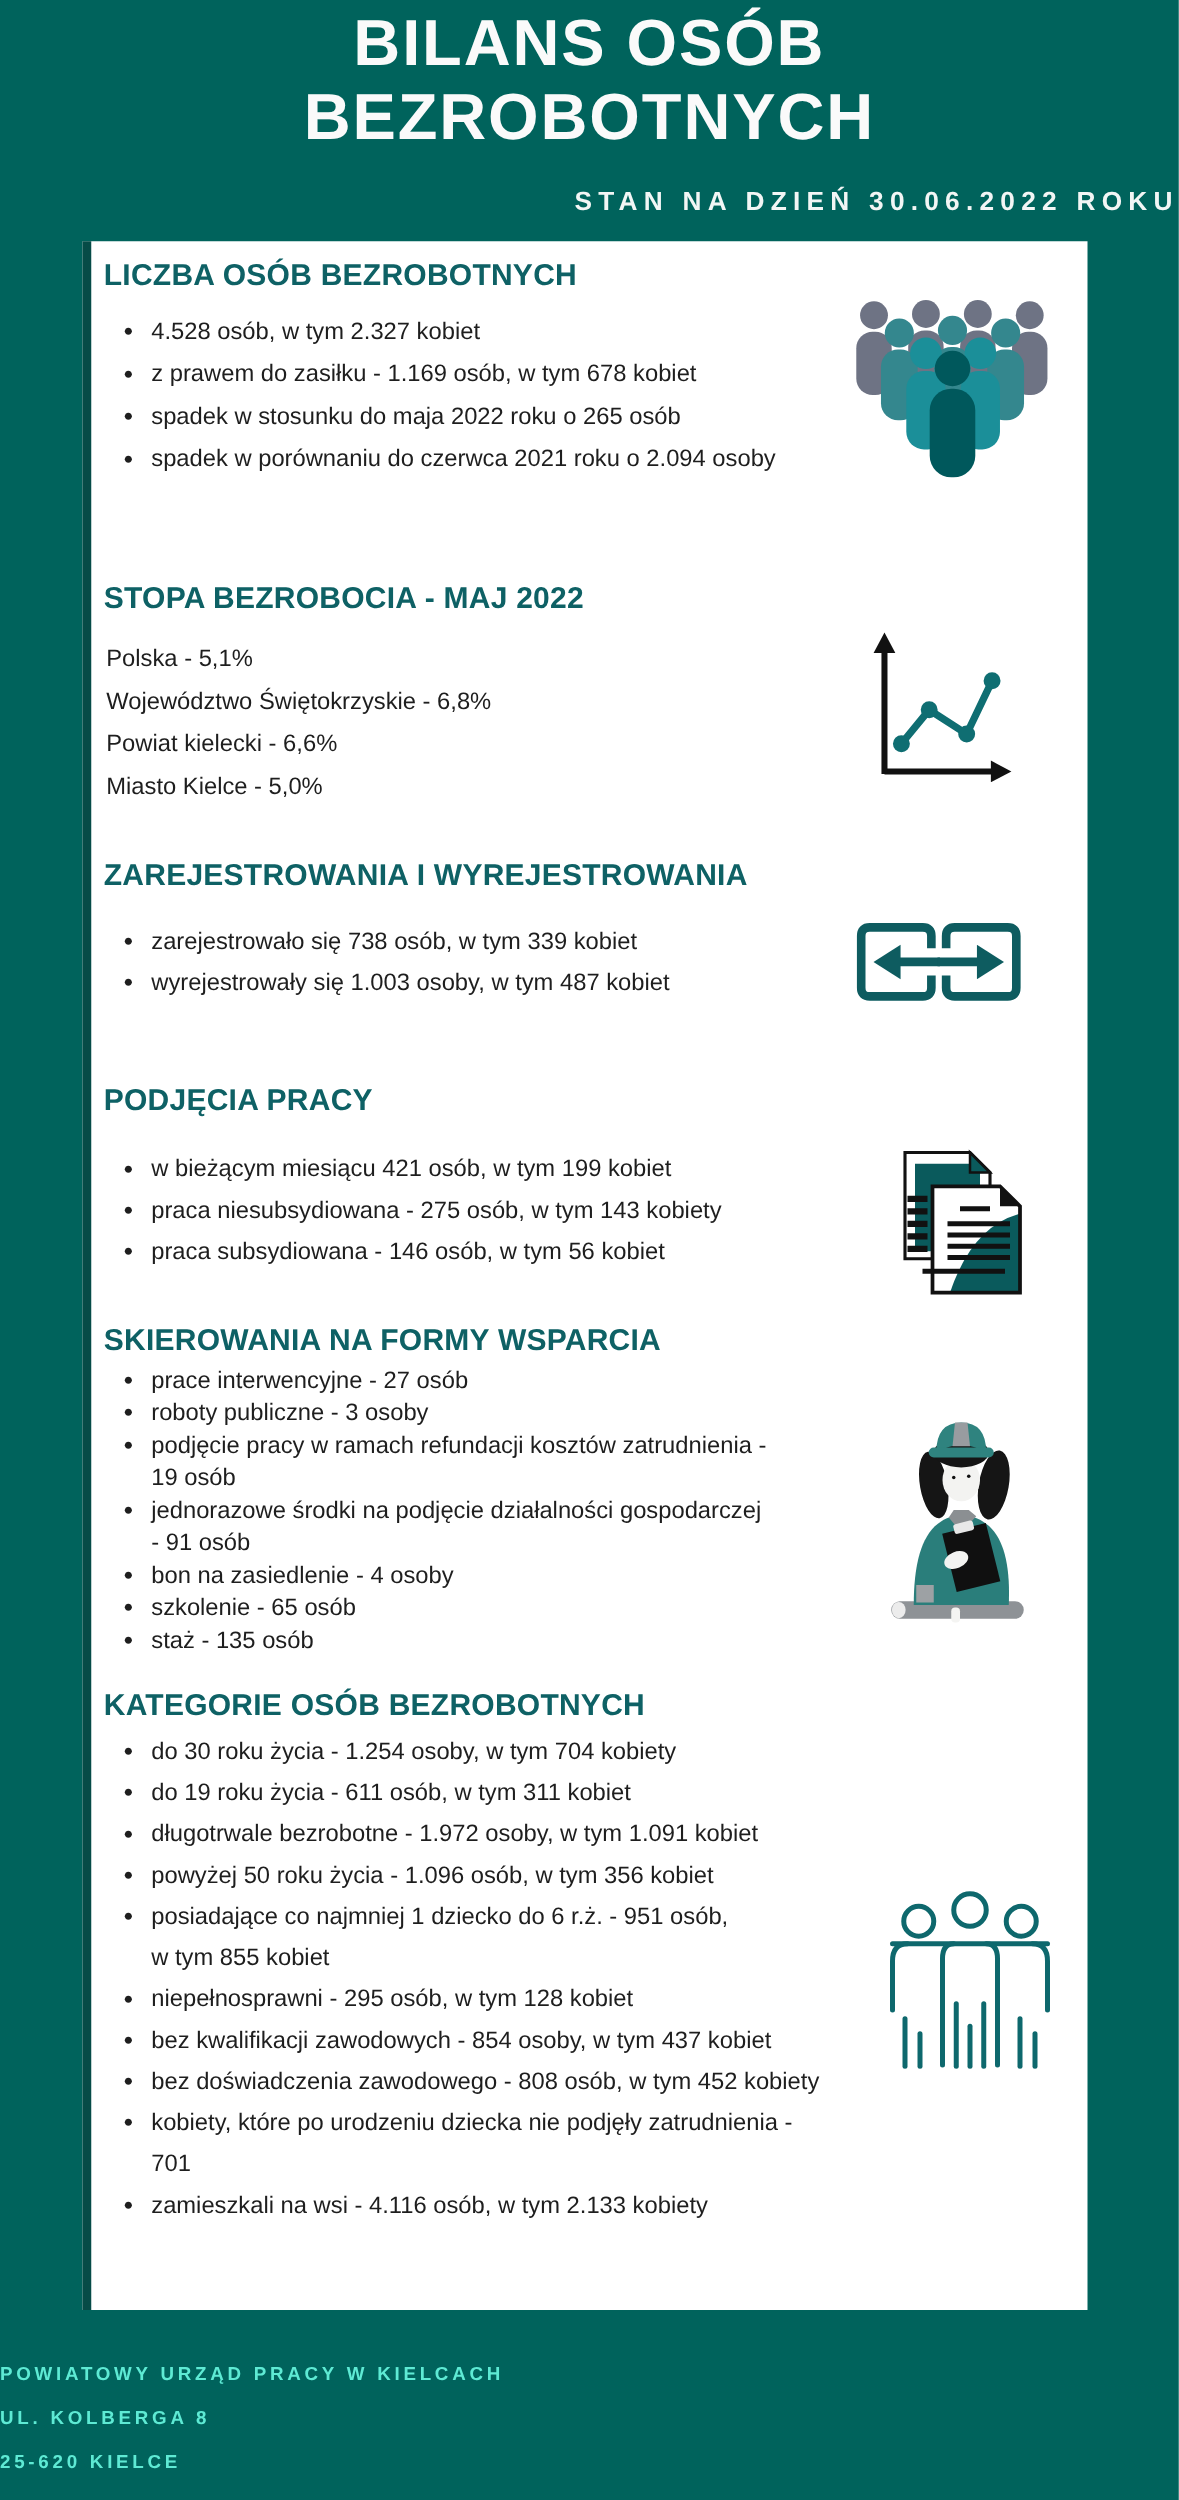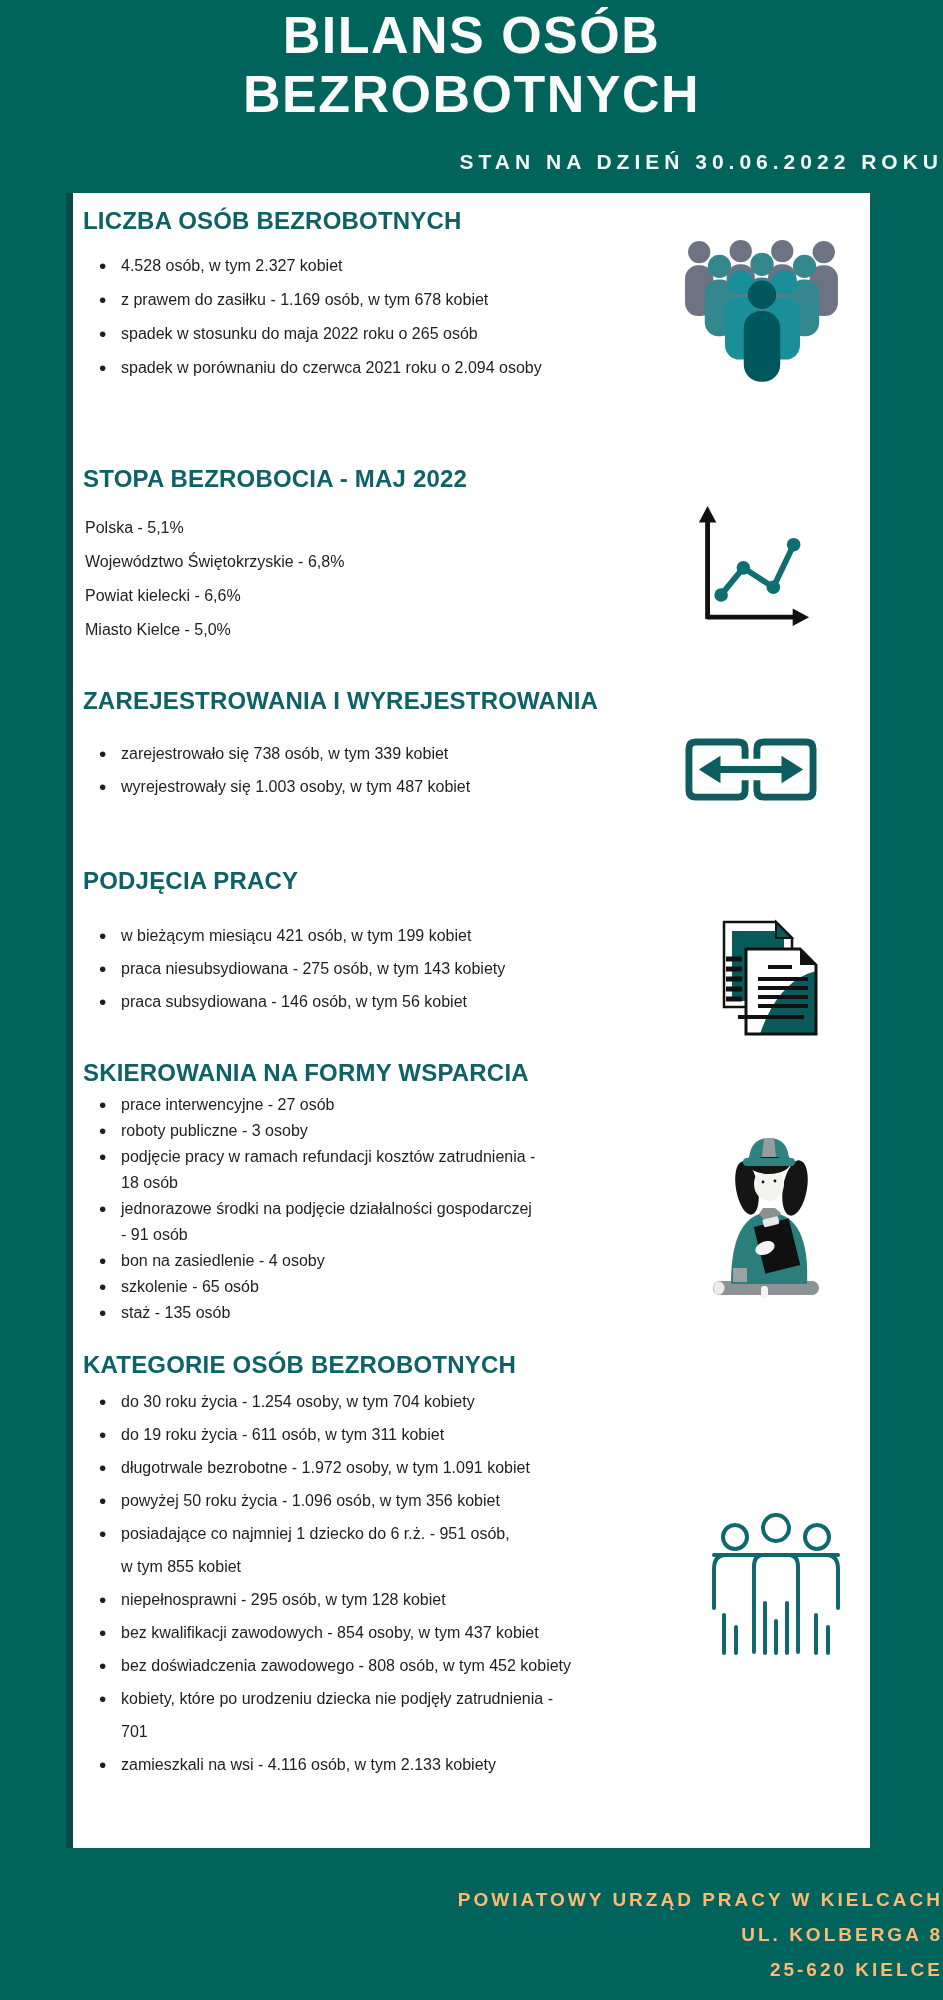--- a/index.html
+++ b/index.html
@@ -29,21 +29,21 @@
     position:absolute;left:66px;top:193px;width:804px;height:1655px;
     background:#FFFFFF;border-left:7px solid var(--edge);
   }
   .section{position:absolute;left:10px;right:4px;}
   .section h2{
     margin:0;font-size:24px;font-weight:700;color:var(--heading);
     letter-spacing:0.2px;
   }
   .section ul{
     margin:14px 0 0 0;padding:0 0 0 16px;list-style:none;
-    font-size:16px;color:var(--text);max-width:600px;
+    font-size:19px;color:var(--text);max-width:600px;
   }
   .section li{position:relative;padding-left:22px;white-space:pre-line;}
   .section li::before{
     content:"\2022";position:absolute;left:0;top:0;
     font-size:21px;color:var(--text);
   }
   .section ul.plain{padding-left:2px;}
   .section ul.plain li{padding-left:0;}
   .section ul.plain li::before{content:none;}
 
@@ -59,22 +59,22 @@
   .icon-people-group{left:600px;top:30px;width:158px;}
   .icon-line-chart{left:612px;top:40px;width:118px;}
   .icon-transfer-arrows{left:602px;top:51px;width:132px;}
   .icon-documents{left:633px;top:52px;width:106px;}
   .icon-worker{left:620px;top:67px;width:132px;}
   .icon-team-outline{left:623px;top:160px;width:140px;}
 
   
   .footer{
     position:absolute;top:1882px;left:0;width:100%;
-    text-align:right;color:#fdba74;font-weight:700;
-    font-size:19px;line-height:35px;letter-spacing:3px;
+    text-align:left;color:#5eead4;font-weight:700;
+    font-size:15px;line-height:35px;letter-spacing:3px;
   }
 </style>
 </head>
 <body>
 
 <div class="title">BILANS OSÓB
 BEZROBOTNYCH</div>
 <div class="subtitle">STAN NA DZIEŃ 30.06.2022 ROKU</div>
 
 <div class="card">
@@ -193,21 +193,21 @@
     </g>
   </svg>
 </div>
     </section>
     <section class="section sec-skierowania">
       <h2>SKIEROWANIA NA FORMY WSPARCIA</h2>
       <ul>
         <li>prace interwencyjne - 27 osób</li>
         <li>roboty publiczne - 3 osoby</li>
         <li>podjęcie pracy w ramach refundacji kosztów zatrudnienia -
-18 osób</li>
+19 osób</li>
         <li>jednorazowe środki na podjęcie działalności gospodarczej
 - 91 osób</li>
         <li>bon na zasiedlenie - 4 osoby</li>
         <li>szkolenie - 65 osób</li>
         <li>staż - 135 osób</li>
       </ul>
       <div class="icon-slot icon-worker">
   <svg viewBox="0 0 132 178" xmlns="http://www.w3.org/2000/svg">
     <rect x="10" y="155" width="106" height="14" rx="7" fill="#8E9296"></rect>
     <ellipse cx="16" cy="162" rx="5.5" ry="6.5" fill="#ECECEC"></ellipse>

